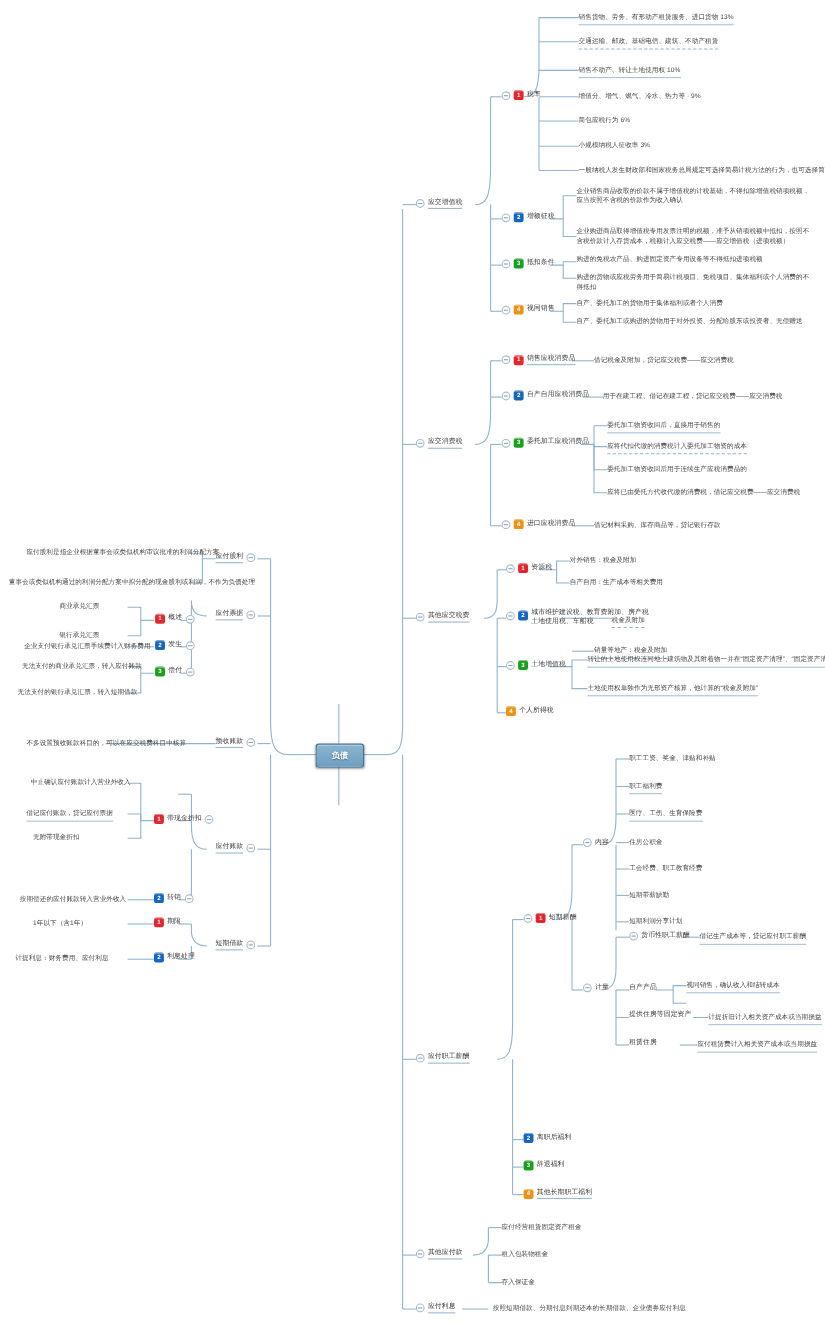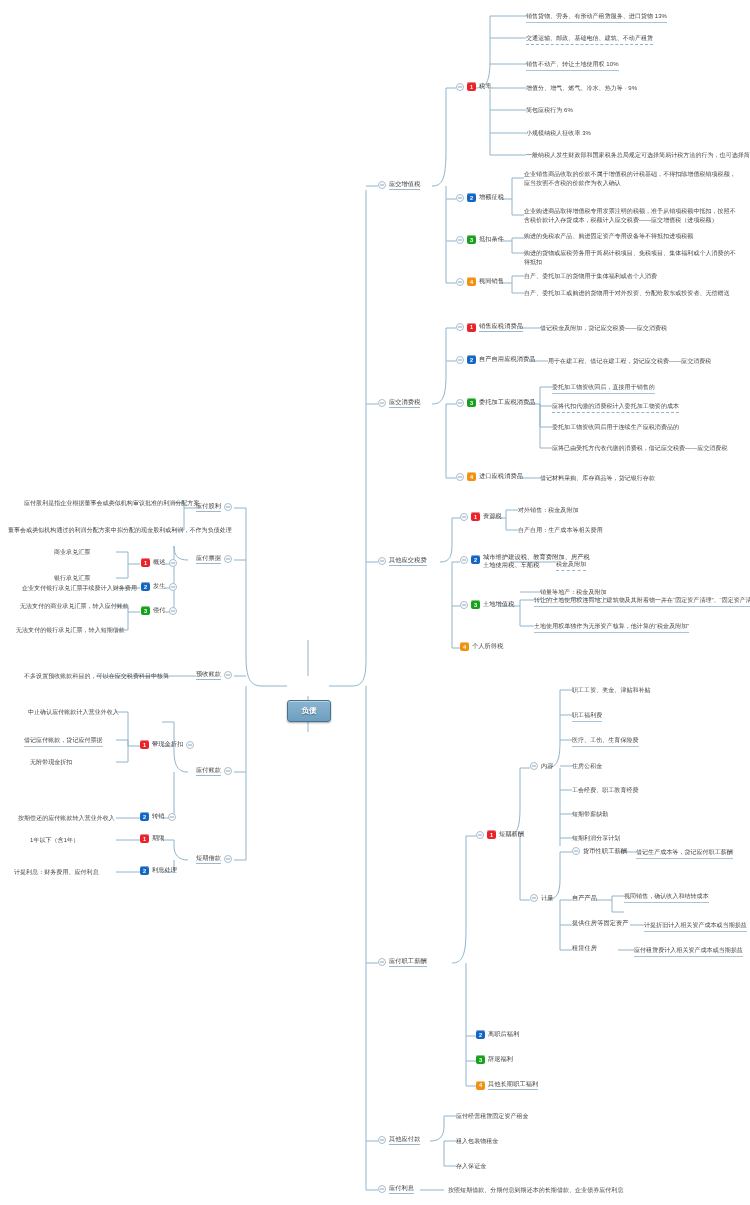--- a/index.html
+++ b/index.html
@@ -29,21 +29,21 @@
   .b4{background:#f29010;}
   .toggle{
     width:6px;height:6px;border:1px solid #a8bccc;border-radius:50%;
     flex:0 0 auto;position:relative;background:#fff;
   }
   .toggle::before{
     content:"";position:absolute;left:1px;right:1px;top:50%;height:1px;
     background:#8aa6bb;transform:translateY(-.5px);
   }
   .root{
-    position:absolute;left:287px;top:700px;width:42px;height:20px;
+    position:absolute;left:287px;top:676px;width:42px;height:20px;
     background:linear-gradient(#8ab4d0,#6e9fc0);
     border:1px solid #45708f;border-radius:3px;
     box-shadow:0 1px 2px rgba(0,0,0,.35), inset 0 1px 0 rgba(255,255,255,.4);
     display:flex;align-items:center;justify-content:center;
   }
   .root span{font-size:7.5px;color:#fff;font-weight:bold;text-shadow:0 1px 1px rgba(0,0,0,.4);}
   .rl{flex-direction:row-reverse;}
 </style>
 </head>
 <body>

